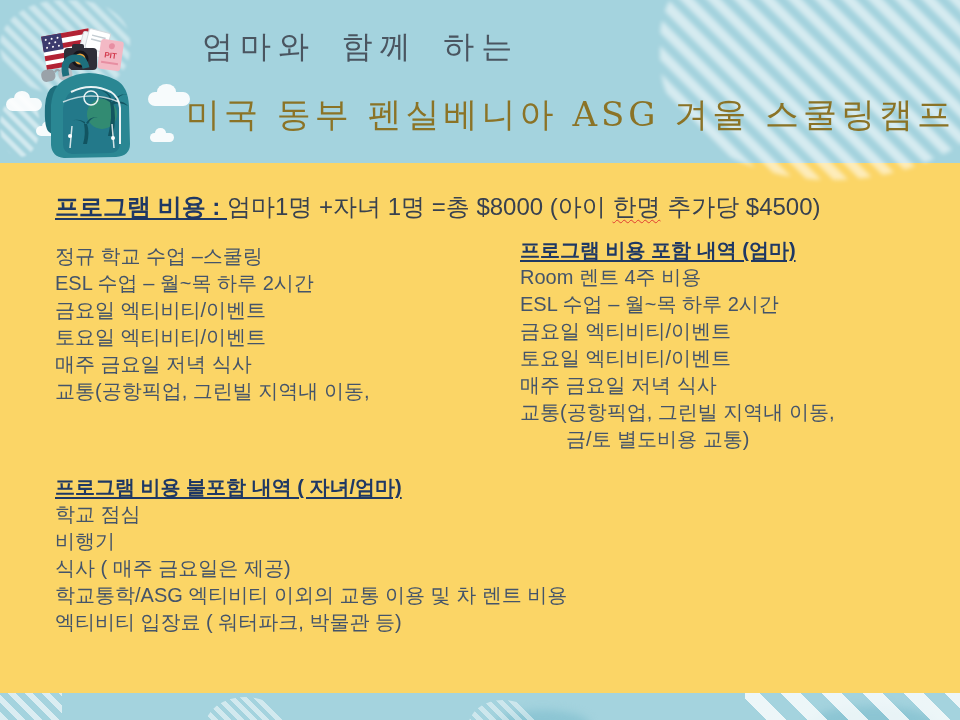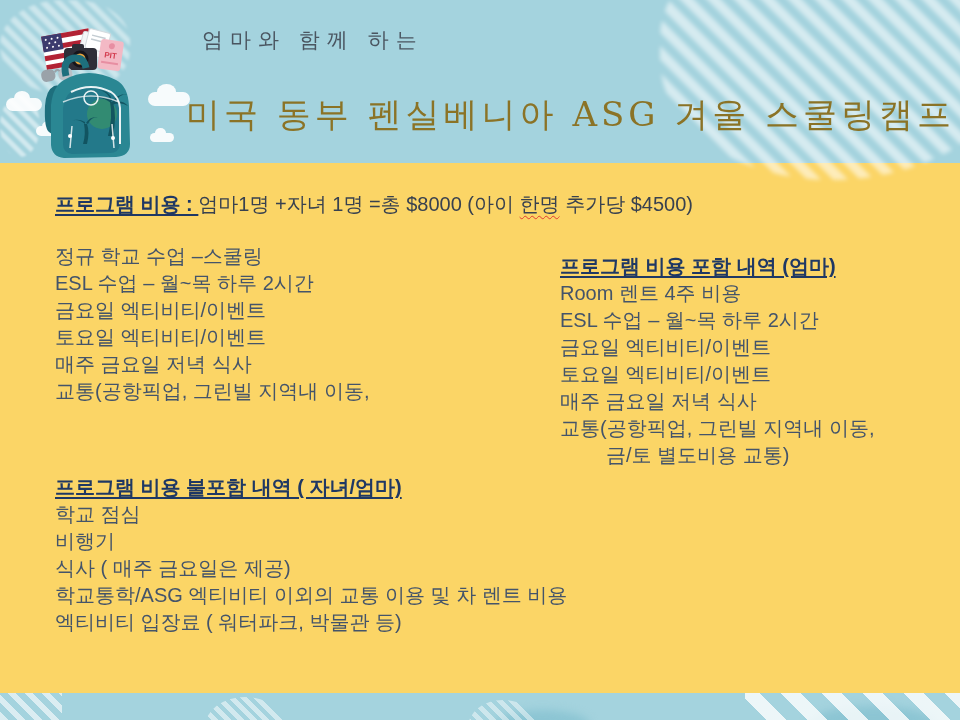--- a/index.html
+++ b/index.html
@@ -39,36 +39,36 @@
   .bb-dark1{position:absolute;left:495px;top:710px;width:95px;height:30px;border-radius:50%;background:#8cc5d3;filter:blur(4px);}
   .bb-dark2{position:absolute;left:808px;top:706px;width:130px;height:40px;border-radius:50%;background:#8cc5d3;filter:blur(4px);}
 
   
   .cloud{position:absolute;background:#fff;border-radius:12px;opacity:.92;}
   .cloud::before{content:"";position:absolute;left:22%;top:-55%;width:45%;height:110%;background:#fff;border-radius:50%;}
   .dot-circle{position:absolute;left:62px;top:122px;width:36px;height:30px;border-radius:50%;opacity:.65;
     background-image:radial-gradient(circle,rgba(255,255,255,.9) 1px,rgba(255,255,255,0) 1.6px);background-size:6px 6px;}
 
   
-  .title1{position:absolute;left:202px;top:26px;font-family:Liberation Sans, sans-serif;
-    font-size:21px;letter-spacing:7px;color:var(--title-gray);white-space:nowrap;}
+  .title1{position:absolute;left:202px;top:26px;font-family:Liberation Mono, monospace;
+    font-size:31px;letter-spacing:7px;color:var(--title-gray);white-space:nowrap;}
   .title2{position:absolute;left:186px;top:92px;font-family:"DejaVu Serif",serif;
     font-size:34px;letter-spacing:4px;color:var(--title-gold);white-space:nowrap;}
 
   
-  .intro{position:absolute;left:55px;top:191px;font-size:20px;color:var(--intro-dark);white-space:nowrap;}
+  .intro{position:absolute;left:55px;top:191px;font-size:24px;color:var(--intro-dark);white-space:nowrap;}
   .intro .lbl{font-weight:bold;color:var(--heading-navy);text-decoration:underline;text-decoration-thickness:2px;text-underline-offset:3px;}
   .squiggle{text-decoration-line:underline;text-decoration-style:wavy;text-decoration-color:var(--squiggle-red);
     text-decoration-thickness:1px;text-underline-offset:4px;}
 
   .tblock{position:absolute;font-size:20px;line-height:27px;color:var(--body-slate);white-space:nowrap;}
   .tblock .hd{font-weight:bold;color:var(--heading-navy);text-decoration:underline;text-decoration-thickness:2px;text-underline-offset:3px;}
   .tblock .line.indent{padding-left:46px;}
   .block-child{left:55px;top:243px;}
-  .block-mom{left:520px;top:253px;margin-left:40px;}
+  .block-mom{left:520px;top:237px;}
   .block-excluded{left:55px;top:474px;}
 </style>
 </head>
 <body>
 
 <div class="slide">
 
   <div class="top-band">
     <div class="stripes blob-tr"></div>
     <div class="blob-tr2"></div>

